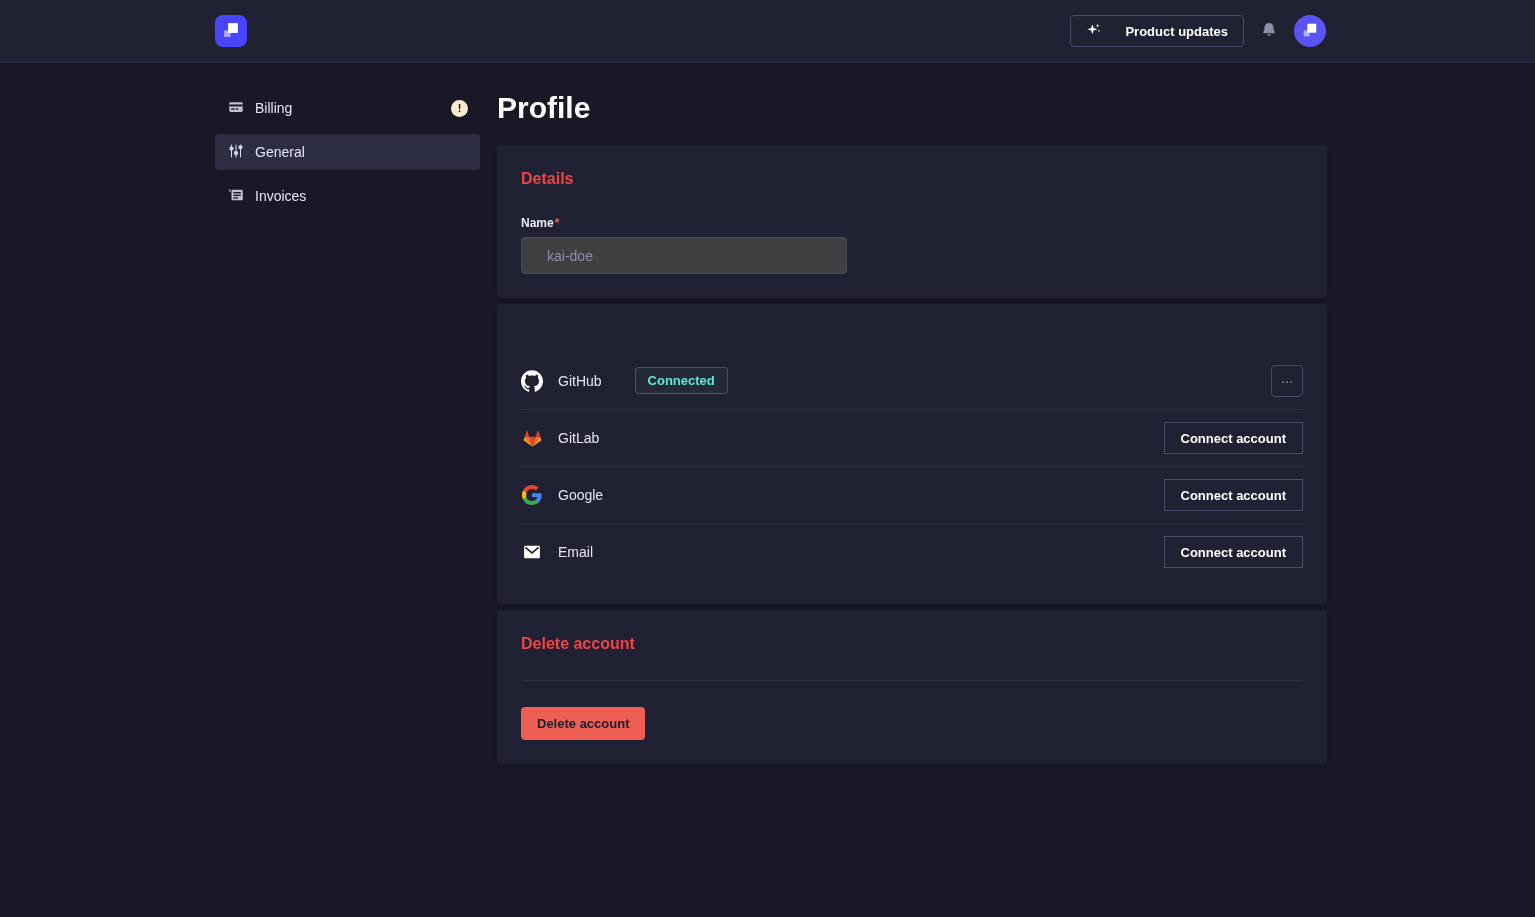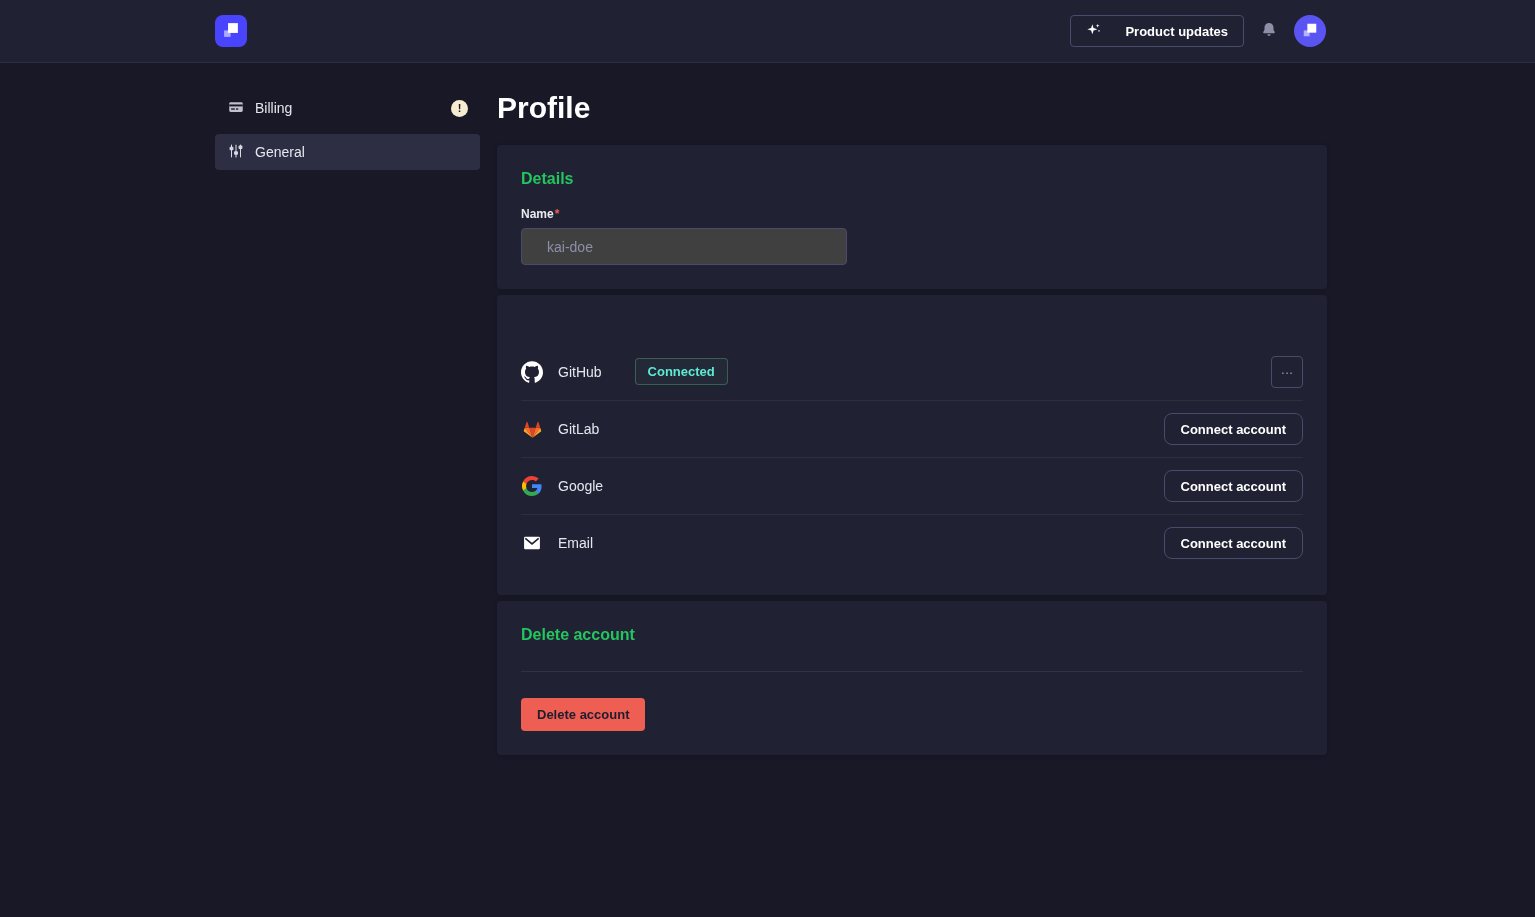--- a/index.html
+++ b/index.html
@@ -96,26 +96,26 @@
   .card {
     background: #212134;
     border-radius: 4px;
     padding: 24px;
     margin-bottom: 6px;
     box-shadow: 0 1px 4px rgba(0,0,0,0.12);
   }
   .card h2 {
     font-size: 16px;
     font-weight: 700;
-    color: #22c55e;
+    color: #ef4444;
     line-height: 19px;
   }
 
   
-  .field { margin-top: 19px; }
+  .field { margin-top: 28px; }
   .field-label {
     display: block;
     font-size: 12px;
     font-weight: 700;
     color: #eaeaef;
     margin-bottom: 7px;
   }
   .req { color: #ee5e52; margin-left: 1px; }
   .text-input {
     width: 326px; height: 37px;
@@ -161,21 +161,21 @@
     line-height: 1;
     cursor: pointer;
     display: flex; align-items: center; justify-content: center;
     padding-bottom: 6px;
   }
   .connect-btn {
     height: 32px;
     padding: 0 16px;
     background: transparent;
     border: 1px solid #4a4a6a;
-    border-radius: 8px;
+    border-radius: 0;
     color: #ffffff;
     font-family: inherit;
     font-size: 13px;
     font-weight: 700;
     cursor: pointer;
   }
 
   
   .delete-desc {
     margin-top: 12px;
@@ -270,20 +270,32 @@
           <line x1="12" y1="3.5" x2="12" y2="20.5"></line>
           <line x1="18" y1="3.5" x2="18" y2="20.5"></line>
           <rect x="4.1" y="7" width="3.8" height="3.2" rx="0.6"></rect>
           <rect x="10.1" y="13" width="3.8" height="3.2" rx="0.6"></rect>
           <rect x="16.1" y="5.5" width="3.8" height="3.2" rx="0.6"></rect>
         </svg>
       </span>
       <span>General</span>
     </div>
 
+    <div class="side-item">
+      <span>
+        <svg width="18" height="18" viewBox="0 0 24 24">
+          <rect x="6" y="5" width="15" height="14" rx="1.5" fill="#c0c0cf"></rect>
+          <rect x="8.5" y="8" width="10" height="1.8" fill="#181826"></rect>
+          <rect x="8.5" y="11.5" width="10" height="1.8" fill="#181826"></rect>
+          <rect x="8.5" y="15" width="6" height="1.8" fill="#181826"></rect>
+          <text x="2" y="8.5" font-size="7" fill="#c0c0cf" font-family="inherit">s</text>
+        </svg>
+      </span>
+      <span>Invoices</span>
+    </div>
   </nav>
 
   <main class="content">
     <h1 class="page-title">Profile</h1>
 
     <section class="card">
       <h2>Details</h2>
       <div class="field">
         <label class="field-label">
           <span>Name</span><span class="req">*</span>

